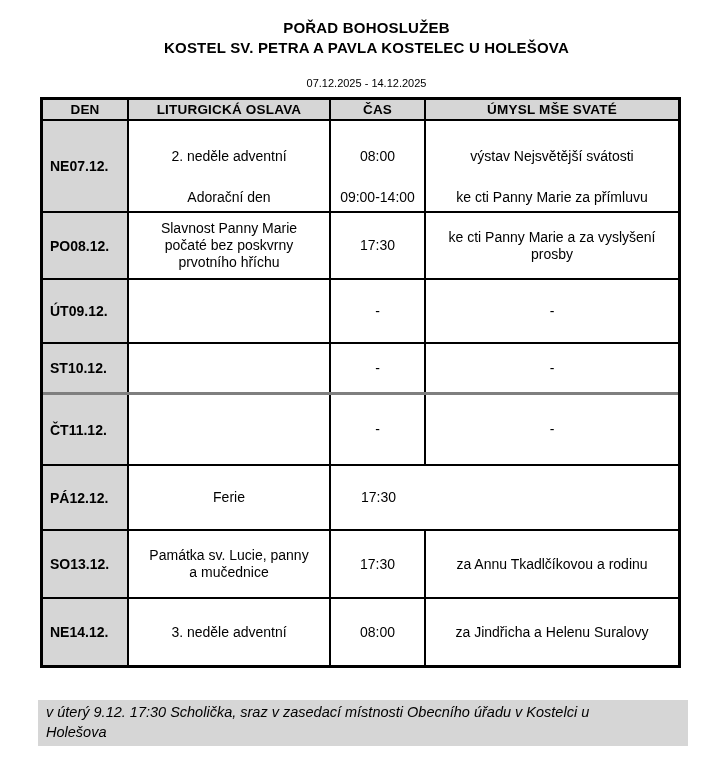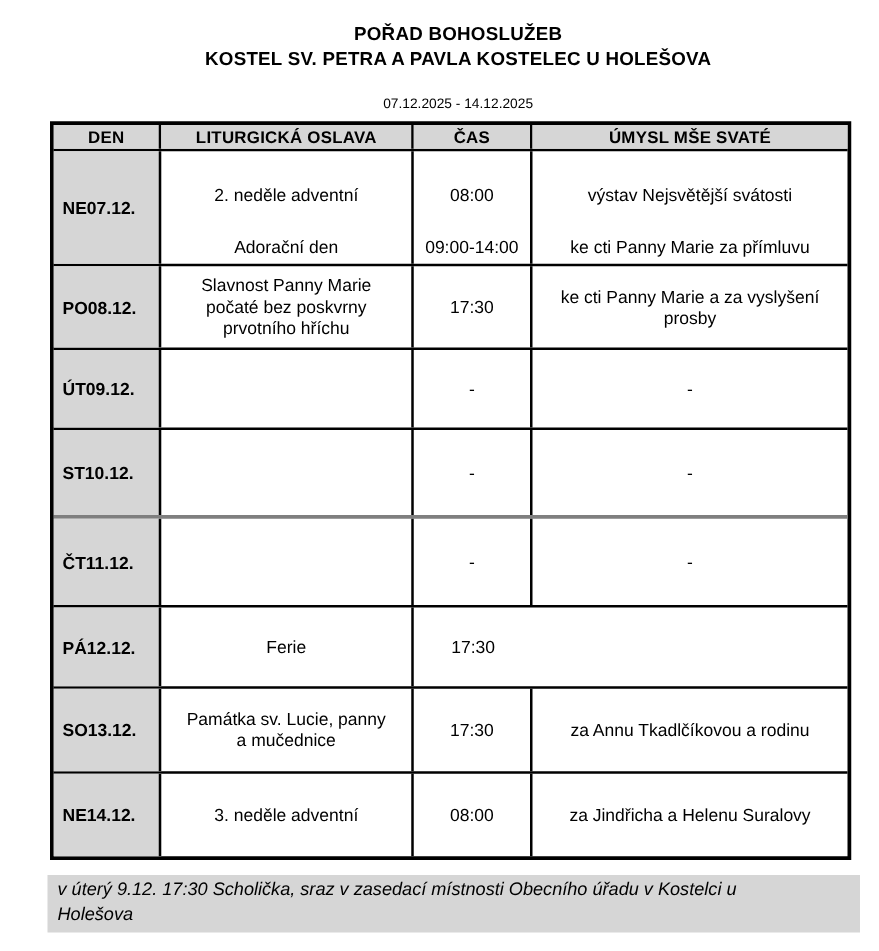--- a/index.html
+++ b/index.html
@@ -174,21 +174,21 @@
           <div class="cell content-cell">
             <div class="entry-line"></div>
           </div>
           <div class="cell content-cell">
             <div class="entry-line">-</div>
           </div>
           <div class="cell content-cell">
             <div class="entry-line">-</div>
           </div>
         </div>
-        <div class="t-row" style="height: 70px;">
+        <div class="t-row" style="height: 50px;">
           <div class="cell day-cell">
             <span class="day-abbr">ST</span>
             <span class="day-date">10.12.</span>
           </div>
           <div class="cell content-cell">
             <div class="entry-line"></div>
           </div>
           <div class="cell content-cell">
             <div class="entry-line">-</div>
           </div>

